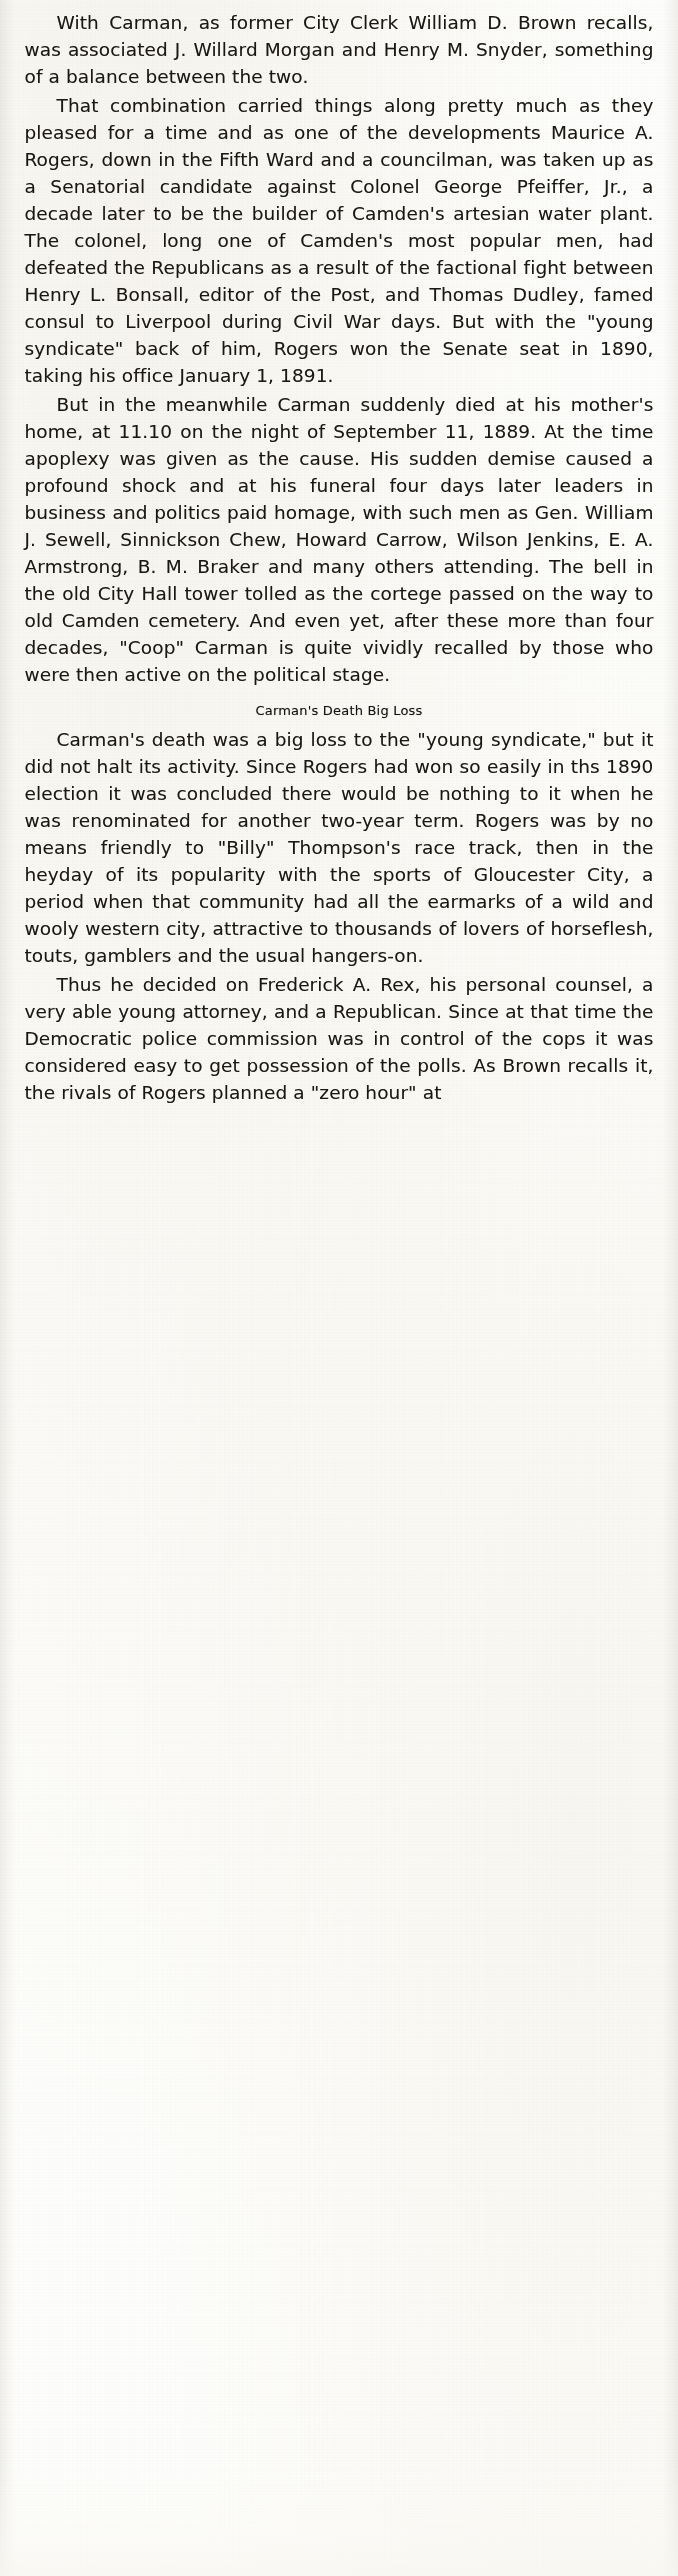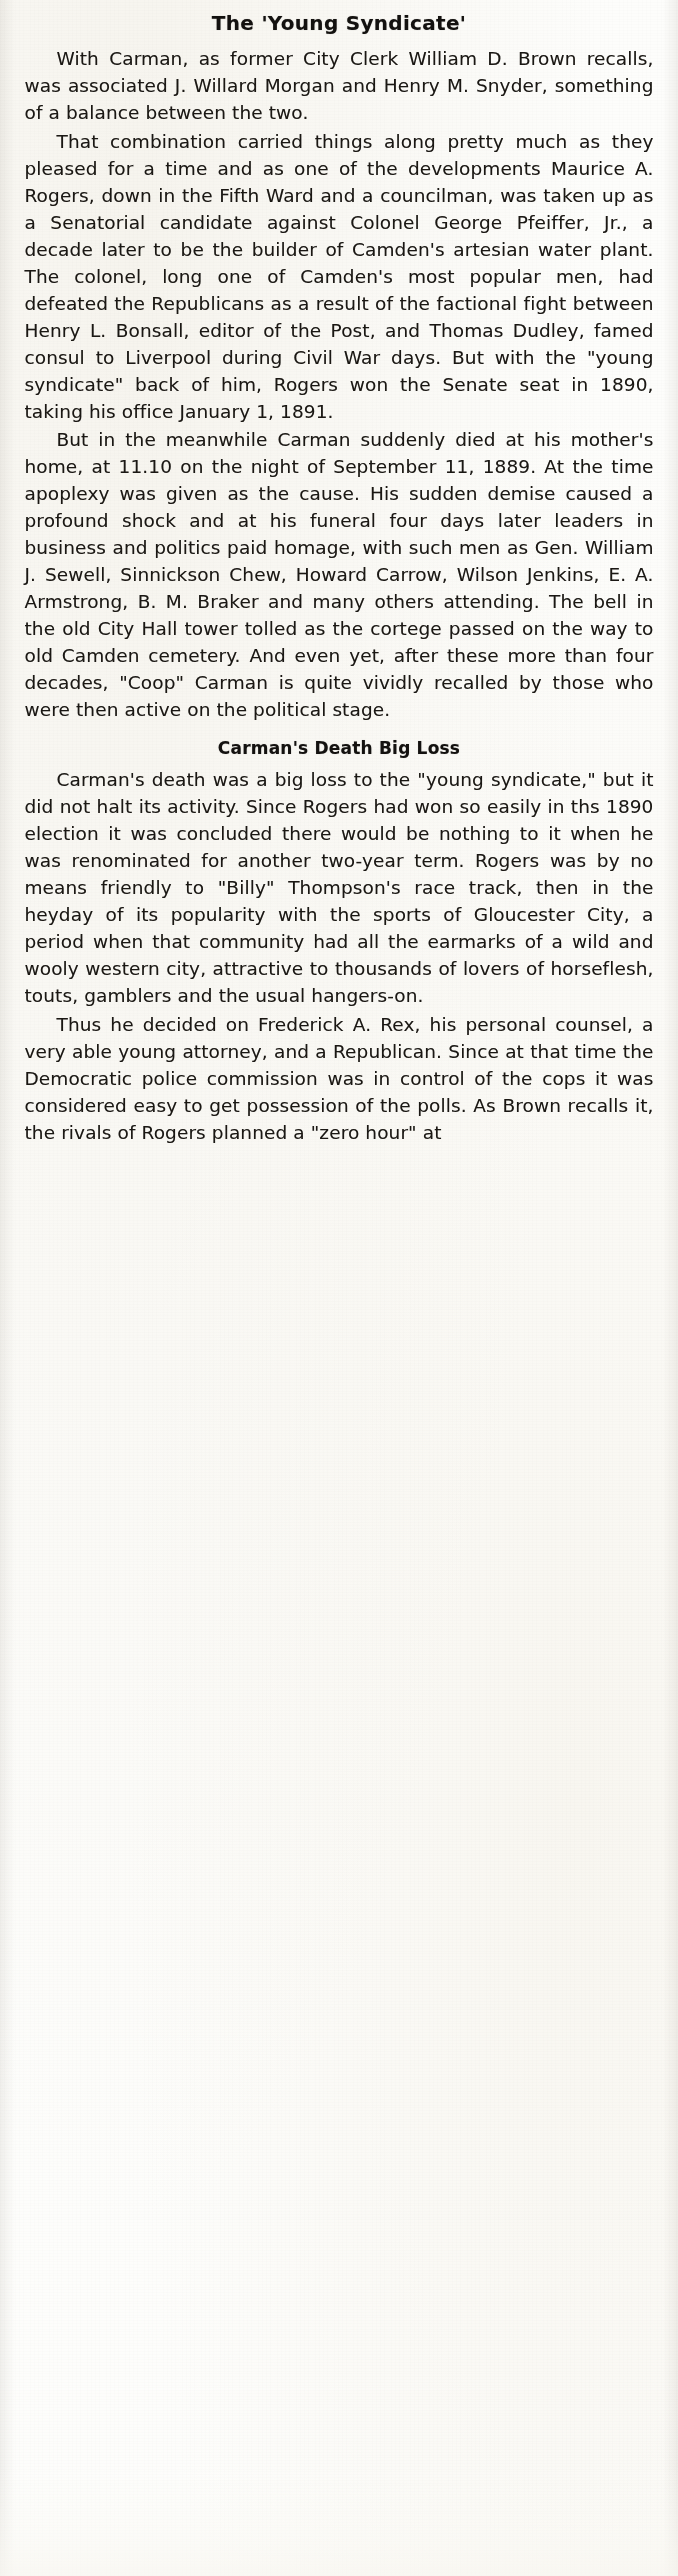--- a/index.html
+++ b/index.html
@@ -40,22 +40,22 @@
     font-weight: bold;
     font-size: 20px;
     letter-spacing: 0.3px;
     color: #141210;
     margin: 1.9px 0 9.4px 0;
     text-shadow: 0 0 0.9px rgba(0,0,0,0.35);
   }
   .subhead {
     text-align: center;
     font-family: "DejaVu Sans", sans-serif;
-    font-weight: bold;
-    font-size: 17px;
+    font-weight: normal;
+    font-size: 13px;
     letter-spacing: 0.2px;
     color: #141210;
     margin: 15px 0 7.5px 0;
     text-shadow: 0 0 0.9px rgba(0,0,0,0.3);
   }
   p.para {
     font-family: "DejaVu Sans", sans-serif;
     font-size: 18.5px;
     line-height: 27px;
     text-align: justify;
@@ -93,21 +93,20 @@
     pointer-events: none;
   }
 </style>
 </head>
 <body>
 
 <div class="page">
   <div class="edge-shadow-l"></div>
   <div class="edge-shadow-r"></div>
 
-  <h1 class="headline">The 'Young Syndicate'</h1>
 
   <p class="para">With Carman, as former City Clerk William D. Brown recalls, was associated J. Willard Morgan and Henry M. Snyder, something of a balance between the two.</p>
   <p class="para">That combination carried things along pretty much as they pleased for a time and as one of the developments Maurice A. Rogers, down in the Fifth Ward and a councilman, was taken up as a Senatorial candidate against Colonel George Pfeiffer, Jr., a decade later to be the builder of Camden's artesian water plant. The colonel, long one of Camden's most popular men, had defeated the Republicans as a result of the factional fight between Henry L. Bonsall, editor of the Post, and Thomas Dudley, famed consul to Liverpool during Civil War days. But with the "young syndicate" back of him, Rogers won the Senate seat in 1890, taking his office January 1, 1891.</p>
   <p class="para">But in the meanwhile Carman suddenly died at his mother's home, at 11.10 on the night of September 11, 1889. At the time apoplexy was given as the cause. His sudden demise caused a profound shock and at his funeral four days later leaders in business and politics paid homage, with such men as Gen. William J. Sewell, Sinnickson Chew, Howard Carrow, Wilson Jenkins, E. A. Armstrong, B. M. Braker and many others attending. The bell in the old City Hall tower tolled as the cortege passed on the way to old Camden cemetery. And even yet, after these more than four decades, "Coop" Carman is quite vividly recalled by those who were then active on the political stage.</p>
 
   <h2 class="subhead">Carman's Death Big Loss</h2>
 
   <p class="para">Carman's death was a big loss to the "young syndicate," but it did not halt its activity. Since Rogers had won so easily in ths 1890 election it was concluded there would be nothing to it when he was renominated for another two-year term. Rogers was by no means friendly to "Billy" Thompson's race track, then in the heyday of its popularity with the sports of Gloucester City, a period when that community had all the earmarks of a wild and wooly western city, attractive to thousands of lovers of horseflesh, touts, gamblers and the usual hangers-on.</p>
   <p class="para fade-3">Thus he decided on Frederick A. Rex, his personal counsel, a very able young attorney, and a Republican. Since at that time the Democratic police commission was in control of the cops it was considered easy to get possession of the polls. As Brown recalls it, the rivals of Rogers planned a "zero hour" at</p>
 

